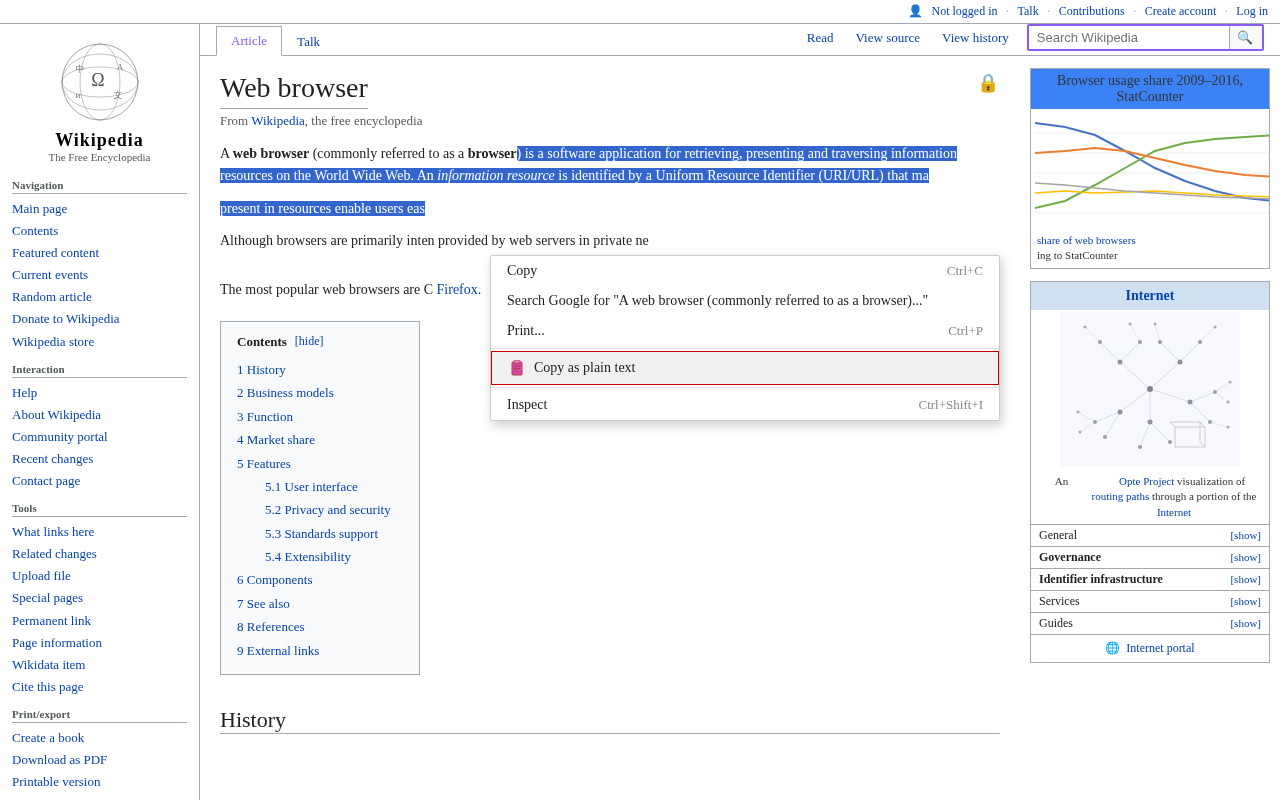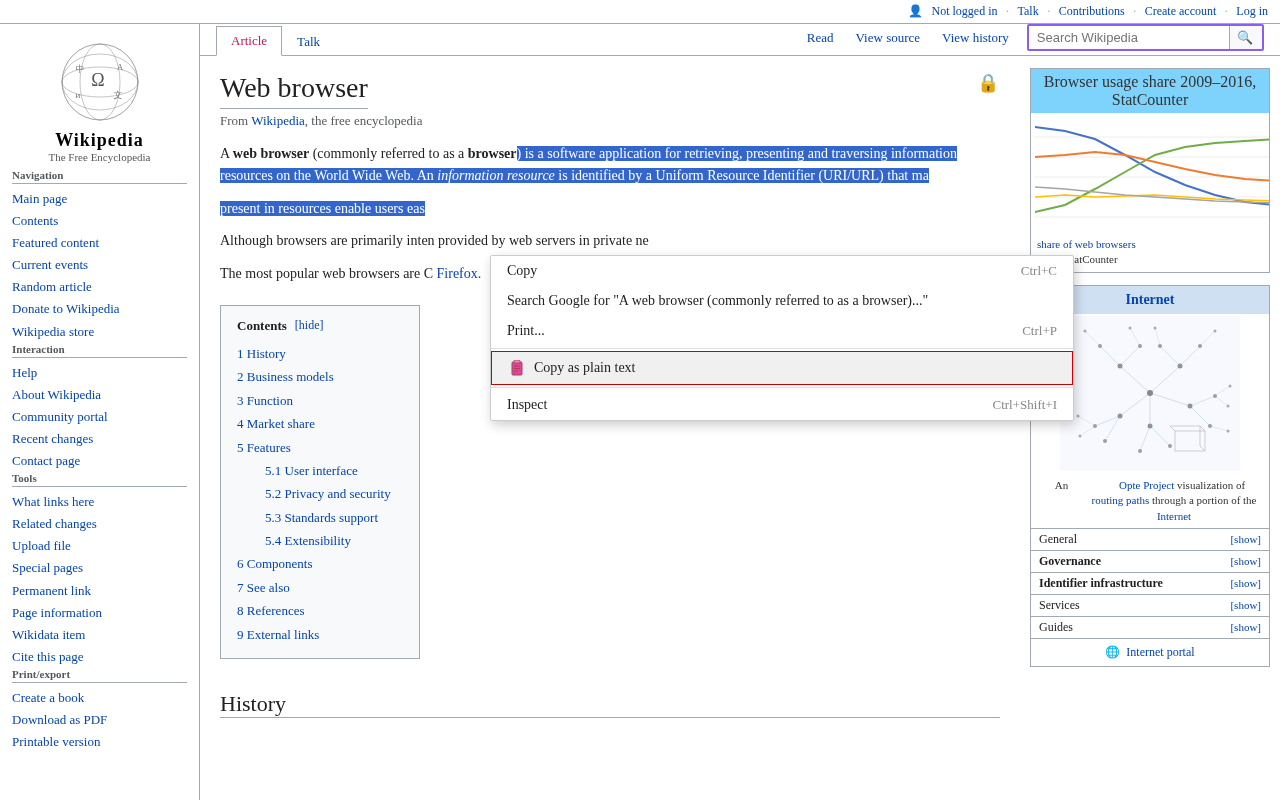--- a/index.html
+++ b/index.html
@@ -34,21 +34,21 @@
       text-align: center;
       padding: 10px 0 6px;
     }
     .logo-text { font-family: 'Linux Libertine', Georgia, serif; font-size: 18px; font-weight: bold; letter-spacing: 1px; color: #000; margin-top: 4px; }
     .logo-sub { font-size: 11px; color: #54595d; }
 
     .sidebar-section-title {
       font-size: 11px;
       font-weight: bold;
       color: #54595d;
-      margin: 0 0 4px;
+      margin: 10px 0 4px;
       border-bottom: 1px solid #a2a9b1;
       padding-bottom: 2px;
     }
     .sidebar-link {
       display: block;
       color: #0645ad;
       text-decoration: none;
       font-size: 13px;
       line-height: 1.7;
     }
@@ -73,21 +73,21 @@
       color: #0645ad;
       text-decoration: none;
       border: 1px solid transparent;
       border-bottom: none;
       margin-bottom: -1px;
       background: transparent;
     }
     .tab.active {
       background: #fff;
       border-color: #a2a9b1;
-      color: #be185d;
+      color: #8b5cf6;
       border-bottom: 1px solid #fff;
     }
     .tabs-right {
       display: flex;
       align-items: center;
       gap: 2px;
       padding-bottom: 4px;
       justify-content: center;
     }
     .tab-right {
@@ -169,21 +169,21 @@
     #right-col {
       width: 260px;
       min-width: 260px;
       padding: 12px 10px;
     }
     .chart-box {
       border: 1px solid #a2a9b1;
       font-size: 12px;
       margin-bottom: 12px;
     }
-    .chart-box .chart-title { background: #7dd3fc; text-align: center; padding: 4px; font-size: 16px; color: #333; }
+    .chart-box .chart-title { background: #3b82f6; text-align: center; padding: 4px; font-size: 14px; color: #333; }
     .chart-canvas {
       height: 120px;
       background: #fff;
       position: relative;
       overflow: hidden;
       padding: 4px;
     }
     .chart-caption { padding: 4px 6px; font-size: 11px; color: #333; line-height: 1.4; }
     .chart-caption a { color: #0645ad; text-decoration: none; }
 
@@ -231,21 +231,21 @@
       font-size: 12px;
       color: #0645ad;
       text-decoration: none;
     }
 
     
     #context-menu {
       position: fixed;
       left: 490px;
       top: 255px;
-      width: 584px;
+      width: 510px;
       background: #fff;
       border: 1px solid #ccc;
       box-shadow: 2px 4px 12px rgba(0,0,0,0.2);
       font-size: 14px;
       z-index: 1000;
       border-radius: 2px;
     }
     .cm-item {
       display: flex;
       align-items: center;
@@ -376,21 +376,21 @@
         </div>
 
         
         <p class="intro-text">
           A <strong>web browser</strong> (commonly referred to as a <strong>browser</strong><span class="selected-text">) is a software application for retrieving, presenting and traversing information resources on the World Wide Web. An <em>information resource</em> is identified by a Uniform Resource Identifier (URI/URL) that ma</span>
         </p>
         <p class="intro-text" style="margin-bottom:10px;">
           <span class="selected-text">present in resources enable users eas</span>
         </p>
 
-        <p class="intro-text" style="margin-bottom:10px;">
+        <p class="intro-text" style="margin-bottom:26px;">
           Although browsers are primarily inten provided by web servers in private ne
         </p>
 
         <p class="intro-text" style="margin-bottom:10px;">
           The most popular web browsers are C <a style="color:#0645ad;">Firefox.</a>
         </p>
 
         
         <div class="contents-box">
           <div class="contents-header">

